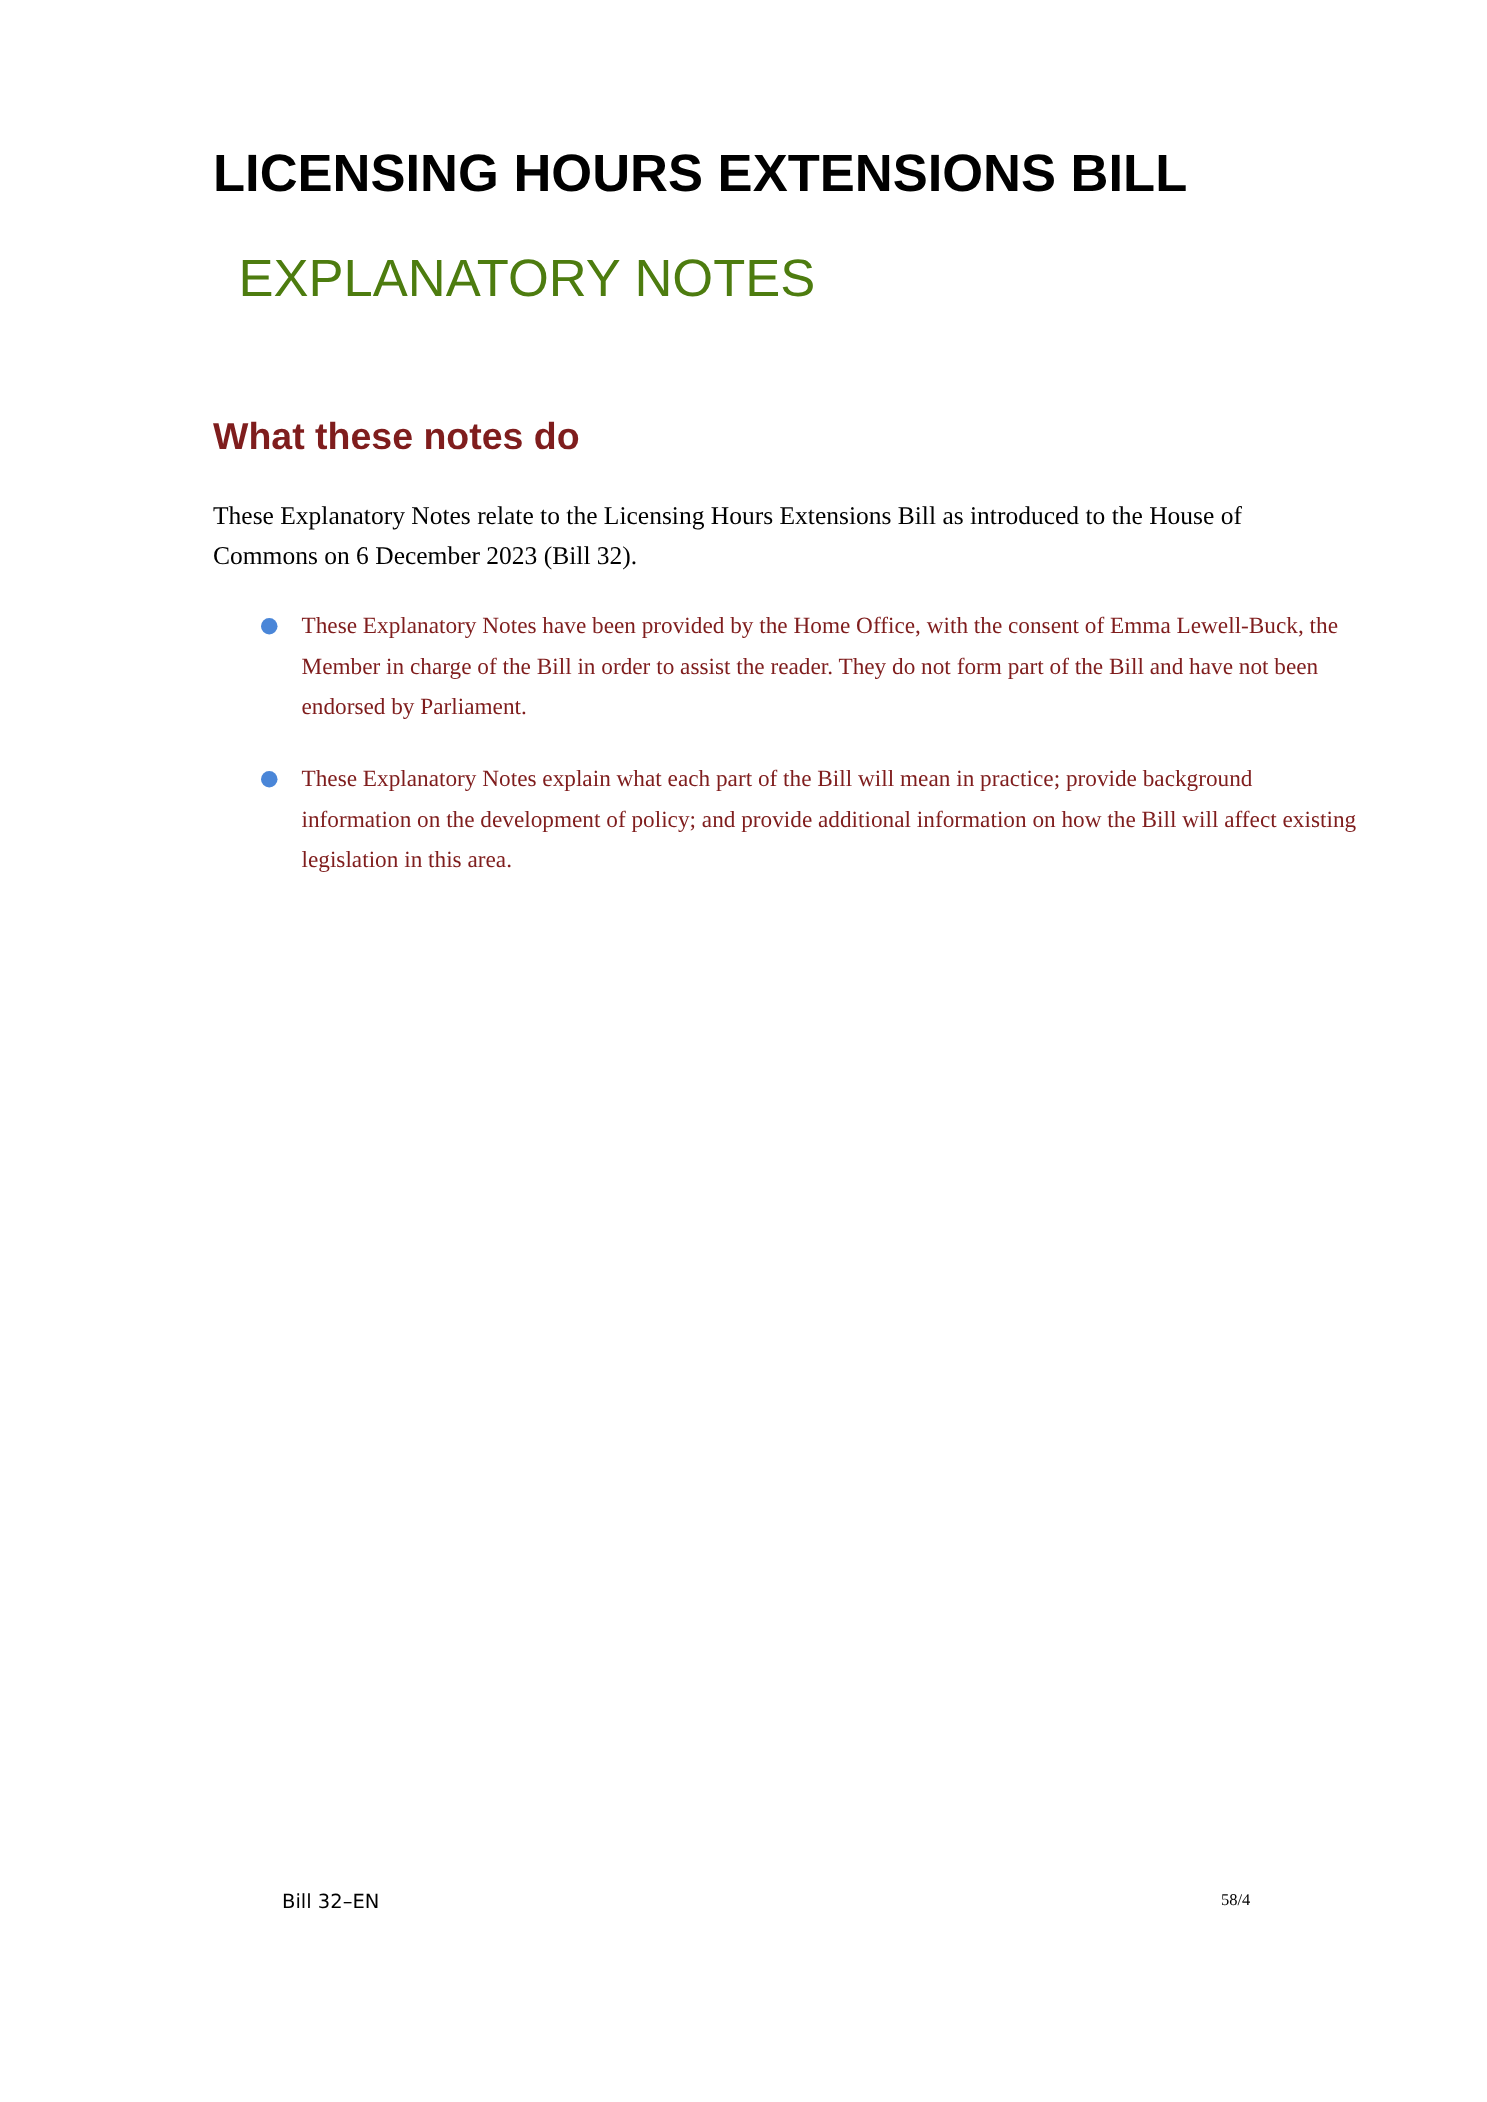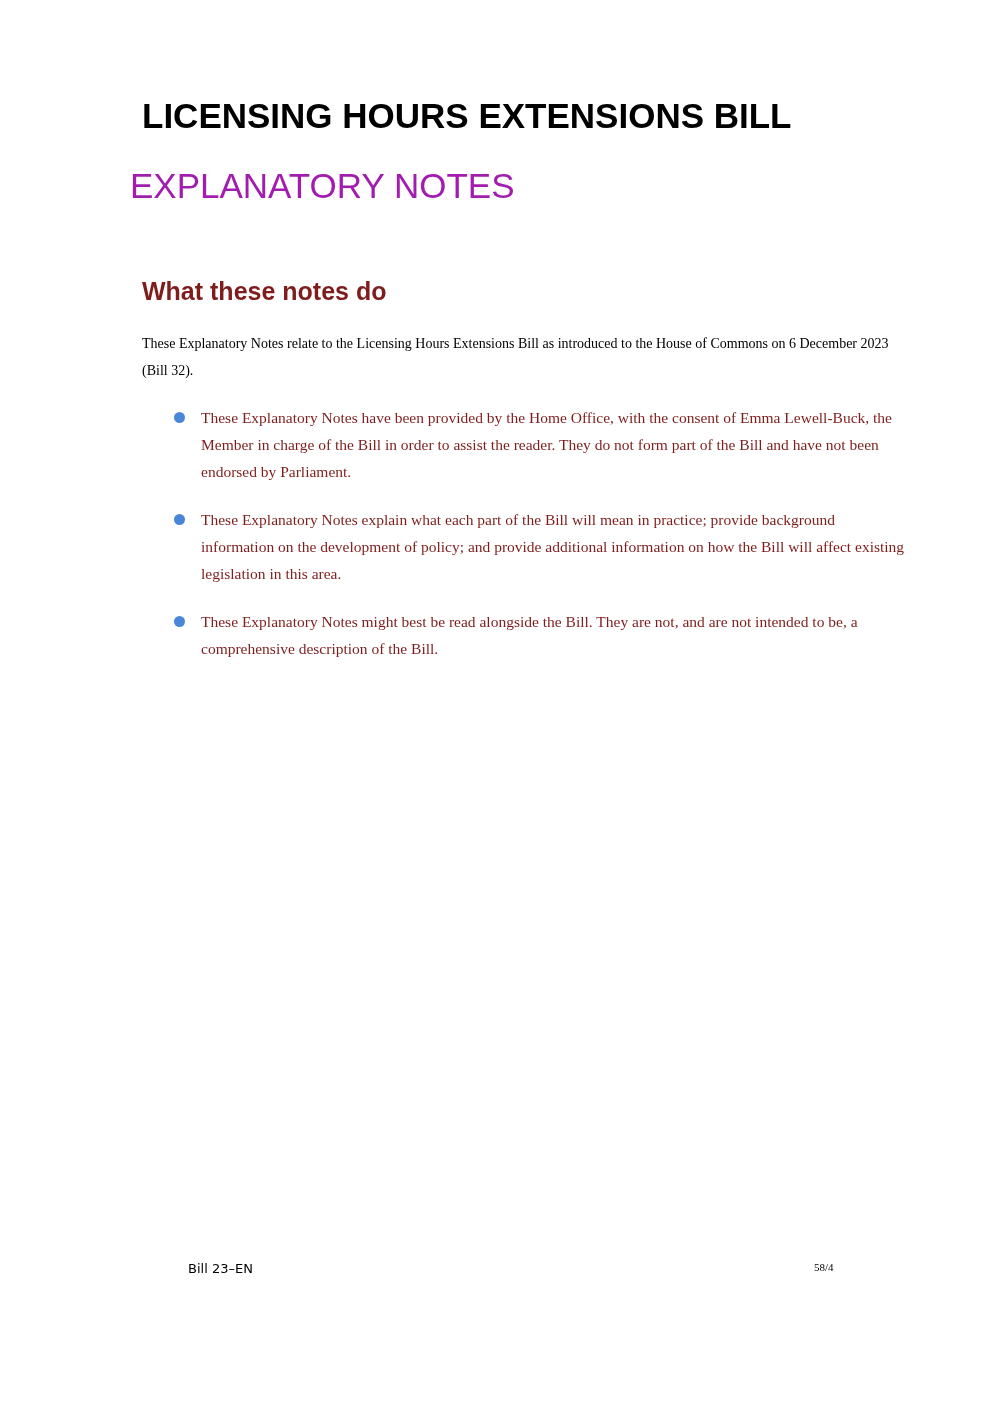--- a/index.html
+++ b/index.html
@@ -5,34 +5,34 @@
     html, body { margin: 0; padding: 0; background: #ffffff; }
     body { width: 991px; height: 1401px; position: relative; overflow: hidden; }
     .page { position: absolute; left: 0; top: 0; width: 889px; height: 1401px; }
     .title {
       position: absolute; left: 142px; top: 94px;
       font-family: "Liberation Sans", sans-serif; font-weight: bold;
       font-size: 35px; color: #000; letter-spacing: 0px; margin: 0; line-height: 44px;
       white-space: nowrap;
     }
     .subtitle {
-      position: absolute; left: 130px; top: 164px;
+      position: absolute; left: 159px; top: 164px;
       font-family: "Liberation Sans", sans-serif; font-weight: normal;
-      font-size: 35px; color: #a21caf; margin: 0; line-height: 44px;
+      font-size: 35px; color: #4d7c0f; margin: 0; line-height: 44px;
       white-space: nowrap;
     }
     .section-heading {
       position: absolute; left: 142px; top: 275px;
       font-family: "Liberation Sans", sans-serif; font-weight: bold;
       font-size: 25px; color: #7f1d1d; margin: 0; line-height: 32px;
       white-space: nowrap;
     }
     .intro {
       position: absolute; left: 142px; top: 331px; width: 750px;
-      font-family: "Liberation Serif", serif; font-size: 14px; color: #000;
+      font-family: "Liberation Serif", serif; font-size: 17px; color: #000;
       line-height: 26.5px; margin: 0;
     }
     .bullets {
       position: absolute; left: 170px; top: 404px; width: 735px;
       margin: 0; padding: 0; list-style: none;
     }
     .bullet-item {
       position: relative; padding-left: 31px; margin: 0 0 21px 0;
       font-family: "Liberation Serif", serif; font-size: 15.5px; color: #7f1d1d;
       line-height: 27px;
@@ -65,21 +65,17 @@
 
   <ul class="bullets">
     <li class="bullet-item">
       <span class="bullet-dot"></span>
       <span>These Explanatory Notes have been provided by the Home Office, with the consent of Emma Lewell-Buck, the Member in charge of the Bill in order to assist the reader. They do not form part of the Bill and have not been endorsed by Parliament.</span>
     </li>
     <li class="bullet-item">
       <span class="bullet-dot"></span>
       <span>These Explanatory Notes explain what each part of the Bill will mean in practice; provide background information on the development of policy; and provide additional information on how the Bill will affect existing legislation in this area.</span>
     </li>
-    <li class="bullet-item">
-      <span class="bullet-dot"></span>
-      <span>These Explanatory Notes might best be read alongside the Bill. They are not, and are not intended to be, a comprehensive description of the Bill.</span>
-    </li>
   </ul>
 
-  <div class="footer-left">Bill 23–EN</div>
+  <div class="footer-left">Bill 32–EN</div>
   <div class="footer-right">58/4</div>
 </div>
 
 </body></html>

